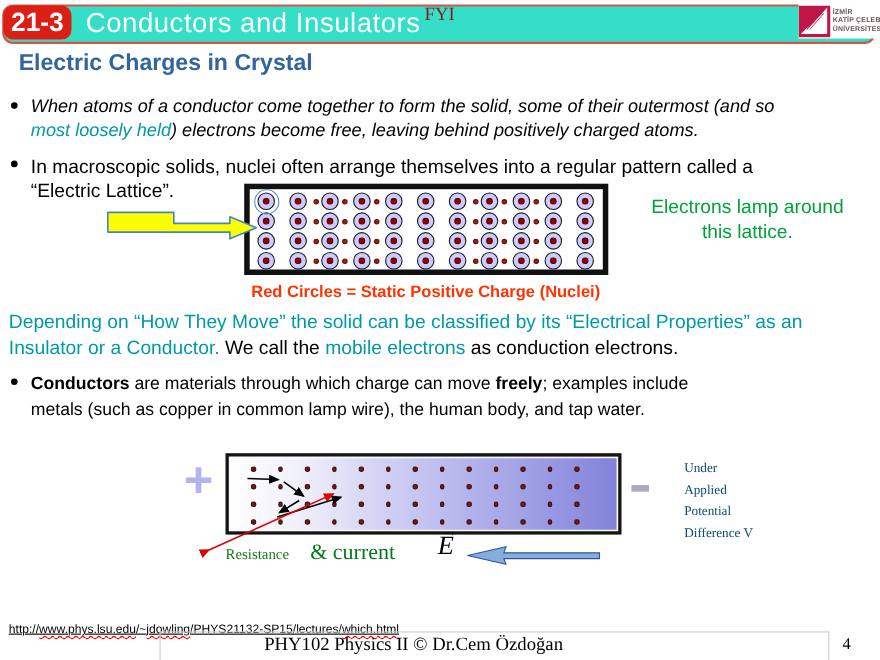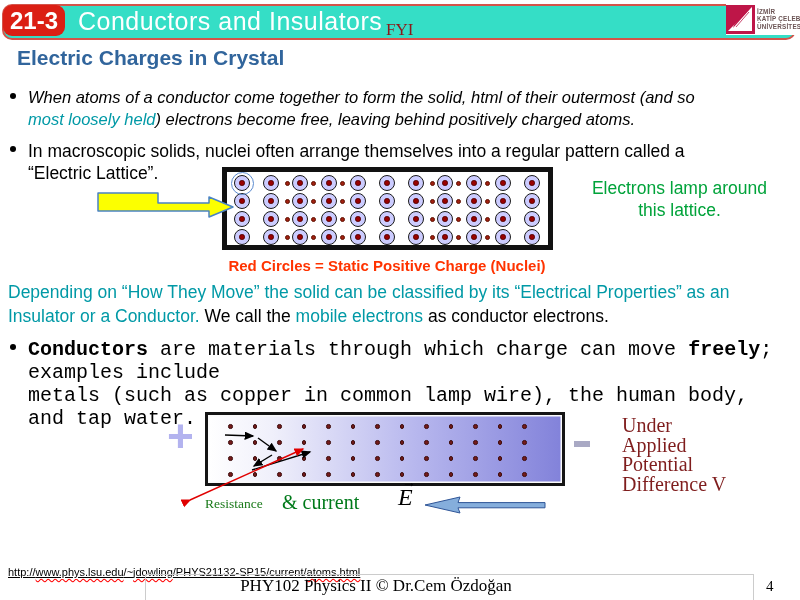--- a/index.html
+++ b/index.html
@@ -4,33 +4,33 @@
 <style>
   html,body{margin:0;padding:0;background:#fff;}
   #slide{position:relative;width:800px;height:600px;background:#ffffff;overflow:hidden;
          font-family:"Liberation Sans",sans-serif;color:#000;padding-left:24px;}
   
   .header-bar{position:absolute;left:2px;top:4px;width:790px;height:32px;
       background:#35dec6;border:2px solid #d4544a;border-radius:10px;}
   .chapter-badge{position:absolute;left:3px;top:5px;width:62px;height:31px;background:#db1f14;
       border-radius:9px;color:#fff;font-weight:bold;font-size:24px;text-align:center;line-height:31px;}
   .slide-title{position:absolute;left:78px;top:7px;font-size:25px;color:#fff;letter-spacing:0.5px;white-space:nowrap;}
-  .fyi{position:absolute;left:386px;top:20px;font-family:"Liberation Serif",serif;font-size:17px;color:#8b1a1a;}
+  .fyi{position:absolute;left:386px;top:3px;font-family:"Liberation Serif",serif;font-size:17px;color:#8b1a1a;}
   .logo{position:absolute;left:726px;top:3px;width:72px;height:32px;background:#fff;display:flex;align-items:center;}
   .logo-mark{width:29px;height:29px;flex:0 0 29px;}
   .logo-text{font-size:6.3px;line-height:7.3px;color:#6b5454;font-weight:bold;letter-spacing:0.2px;
       padding-left:2px;white-space:nowrap;}
   
   .section-heading{position:absolute;left:17px;top:46px;font-size:21px;font-weight:bold;color:#31659c;}
   .bullet{position:absolute;left:8px;width:780px;}
   .bullet .dot{position:absolute;left:2px;top:6px;width:6px;height:6px;border-radius:50%;background:#000;}
   .bullet .btxt{display:block;padding-left:20px;}
   .b1{top:87px;font-style:italic;font-size:16.5px;line-height:21.5px;}
   .b2{top:140px;font-size:17.5px;line-height:22px;}
-  .b3{top:338px;font-size:20px;line-height:23px;font-family:Liberation Mono, monospace;}
+  .b3{top:338px;font-size:16px;line-height:23px;}
   .teal{color:#0099a6;}
   .bold{font-weight:bold;}
   
   .lattice{position:absolute;left:222px;top:167px;width:321px;height:73px;background:#fff;border:5px solid #111;}
   .nucleus{position:absolute;width:16px;height:16px;box-sizing:border-box;border-radius:50%;
       background:#ccccff;border:1.6px solid #1a1a1a;}
   .ndot{position:absolute;left:50%;top:50%;width:5.5px;height:5.5px;margin:-2.75px 0 0 -2.75px;
       border-radius:50%;background:#990000;border:0.5px solid #550000;box-sizing:border-box;}
   .fdot{position:absolute;width:5px;height:5px;border-radius:50%;background:#a02010;border:0.5px solid #601000;box-sizing:border-box;}
   .blue-ring{position:absolute;left:4px;top:0px;width:21px;height:21px;border-radius:50%;border:1.3px solid #5b8bd0;}
@@ -42,21 +42,21 @@
   .classify{position:absolute;left:8px;top:281px;width:790px;font-size:17.5px;line-height:23.5px;}
   
   .sea-text{position:absolute;left:128px;top:385px;font-size:17.5px;}
   .sea-fig{position:absolute;left:205px;top:412px;width:354px;height:68px;border:3px solid #151515;
       background:linear-gradient(90deg,#ffffff 0%,#f0f0fb 18%,#b8b8ee 58%,#8282da 100%);
       box-shadow:inset 0 0 0 1.5px #fafafa;}
   .sdot{position:absolute;width:4.5px;height:4.5px;border-radius:50%;background:#731a1a;border:0.5px solid #3d0d0d;box-sizing:border-box;}
   .plus-terminal{position:absolute;left:167px;top:413px;font-size:46px;font-weight:bold;color:#b3b3ef;line-height:1;}
   .minus-terminal{position:absolute;left:574px;top:441px;width:16px;height:5.5px;background:#a9a9c4;}
   .under-note{position:absolute;left:622px;top:416px;font-family:"Liberation Serif",serif;
-      font-size:20px;line-height:19.5px;color:#7f1d1d;}
+      font-size:12px;line-height:19.5px;color:#0c4a6e;}
   .resistance{position:absolute;left:205px;top:496px;font-family:"Liberation Serif",serif;font-size:13.5px;color:#1a7a1a;}
   .current{position:absolute;left:282px;top:491px;font-family:"Liberation Serif",serif;font-size:20px;color:#007a1a;}
   .efield{position:absolute;left:398px;top:484px;font-family:"Liberation Serif",serif;
       font-style:italic;font-size:24px;color:#000;}
   .efield-vec{position:absolute;left:402px;top:474px;font-size:14px;color:#000;}
   .legend{position:absolute;left:222px;top:526px;width:338px;height:31px;background:#ccccff;
       color:#fff;font-weight:bold;font-size:19px;text-align:center;line-height:31px;white-space:nowrap;}
   
   .source-url{position:absolute;left:8px;top:566px;font-size:11px;color:#000;text-decoration:underline;}
   .misspell{text-decoration:underline wavy #ff0000;text-underline-offset:2px;}
@@ -89,21 +89,21 @@
       <div>İZMİR</div>
       <div>KATİP ÇELEBİ</div>
       <div>ÜNİVERSİTESİ</div>
     </div>
   </div>
 
   <div class="section-heading">Electric Charges in Crystal</div>
 
   <div class="bullet b1">
     <span class="dot"></span>
-    <span class="btxt"><span>When atoms of a conductor come together to form the solid, html of their outermost (and so </span><br>
+    <span class="btxt"><span>When atoms of a conductor come together to form the solid, some of their outermost (and so </span><br>
       <span class="teal">most loosely held</span><span>) electrons become free, leaving behind positively charged atoms.</span></span>
   </div>
 
   <div class="bullet b2">
     <span class="dot"></span>
     <span class="btxt"><span>In macroscopic solids, nuclei often arrange themselves into a regular pattern called a</span><br>
       <span>“Electric Lattice”.</span></span>
   </div>
 
   <div class="lattice" id="lattice-grid">
@@ -271,21 +271,21 @@
   </svg>
 
   <div class="lattice-note">
     <span>Electrons lamp around</span><br><span>this lattice.</span>
   </div>
 
   <div class="lattice-caption">Red Circles = Static Positive Charge (Nuclei)</div>
 
   <div class="classify">
     <span class="teal">Depending on “How They Move” the solid can be classified by its “Electrical Properties” as an</span><br>
-    <span class="teal">Insulator or a Conductor.</span><span> We call the </span><span class="teal">mobile electrons</span><span> as conductor electrons.</span>
+    <span class="teal">Insulator or a Conductor.</span><span> We call the </span><span class="teal">mobile electrons</span><span> as conduction electrons.</span>
   </div>
 
   <div class="bullet b3">
     <span class="dot"></span>
     <span class="btxt"><span class="bold">Conductors</span><span> are materials through which charge can move </span><span class="bold">freely</span><span>; examples include</span><br>
       <span>metals (such as copper in common lamp wire), the human body, and tap water.</span></span>
   </div>
 
 
   <div class="sea-fig" id="sea-dots">
@@ -368,18 +368,18 @@
   <div class="efield-vec">→</div>
 
   <div class="under-note">
     <div>Under</div>
     <div>Applied</div>
     <div>Potential</div>
     <div>Difference V</div>
   </div>
 
 
-  <div class="source-url" id="source-url"><span>http://</span><span class="misspell">www.phys.lsu.edu</span><span>/~</span><span class="misspell">jdowling</span><span>/PHYS21132-SP15/current/</span><span class="misspell">atoms.html</span></div>
+  <div class="source-url" id="source-url"><span>http://</span><span class="misspell">www.phys.lsu.edu</span><span>/~</span><span class="misspell">jdowling</span><span>/PHYS21132-SP15/lectures/</span><span class="misspell">which.html</span></div>
   <div class="footer-box"></div>
   <div class="footer-course">PHY102 Physics II © Dr.Cem Özdoğan</div>
   <div class="footer-page">4</div>
 
 </div>
 
 </body></html>

